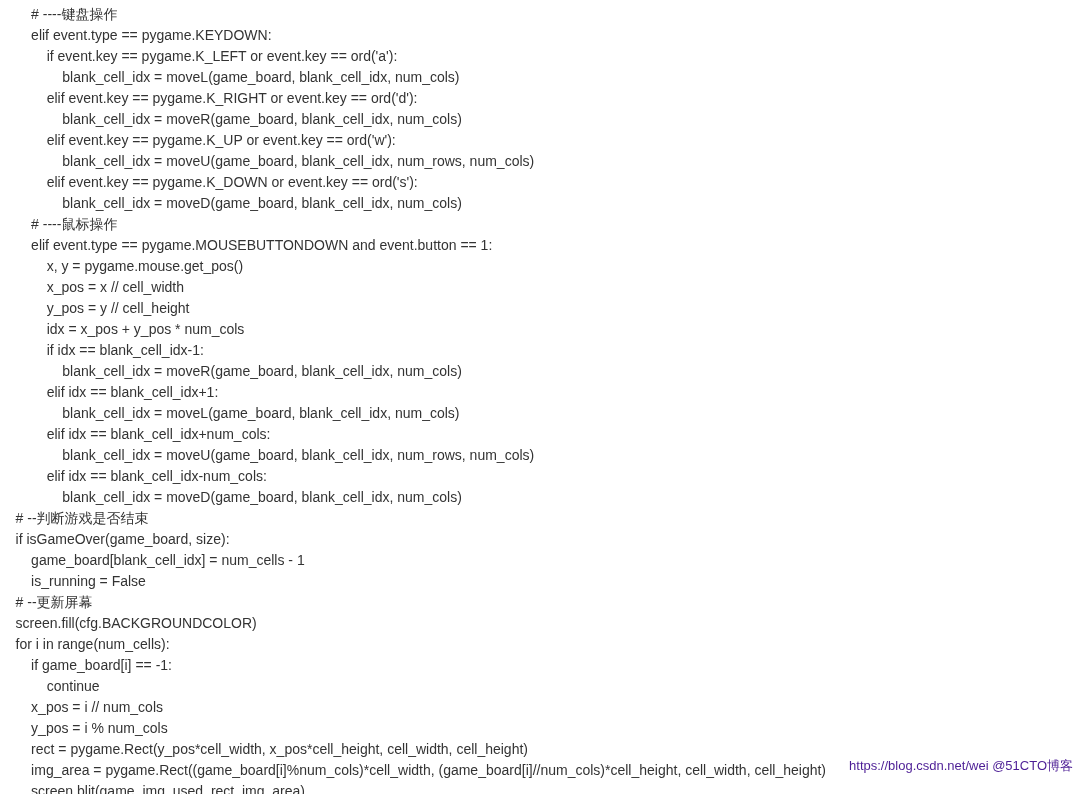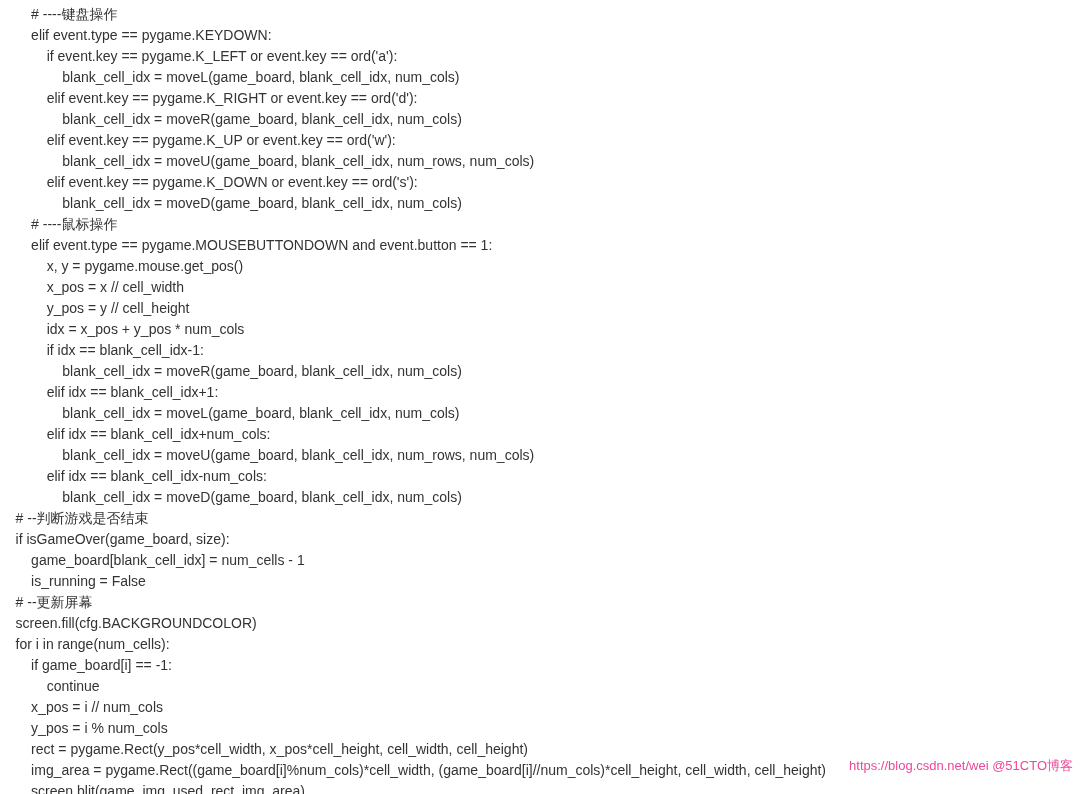--- a/index.html
+++ b/index.html
@@ -18,21 +18,21 @@
       padding: 4px 0 0 0;
       white-space: pre;
     }
     .line {
       display: block;
     }
     .watermark {
       position: absolute;
       bottom: 18px;
       right: 12px;
-      color: #ec4899;
+      color: #4c1d95;
       font-size: 13px;
       pointer-events: none;
     }
   </style>
 </head>
 <body>
 
 <div class="code-container" id="code-block"><span class="line">        # ----键盘操作</span><span class="line">        elif event.type == pygame.KEYDOWN:</span><span class="line">            if event.key == pygame.K_LEFT or event.key == ord('a'):</span><span class="line">                blank_cell_idx = moveL(game_board, blank_cell_idx, num_cols)</span><span class="line">            elif event.key == pygame.K_RIGHT or event.key == ord('d'):</span><span class="line">                blank_cell_idx = moveR(game_board, blank_cell_idx, num_cols)</span><span class="line">            elif event.key == pygame.K_UP or event.key == ord('w'):</span><span class="line">                blank_cell_idx = moveU(game_board, blank_cell_idx, num_rows, num_cols)</span><span class="line">            elif event.key == pygame.K_DOWN or event.key == ord('s'):</span><span class="line">                blank_cell_idx = moveD(game_board, blank_cell_idx, num_cols)</span><span class="line">        # ----鼠标操作</span><span class="line">        elif event.type == pygame.MOUSEBUTTONDOWN and event.button == 1:</span><span class="line">            x, y = pygame.mouse.get_pos()</span><span class="line">            x_pos = x // cell_width</span><span class="line">            y_pos = y // cell_height</span><span class="line">            idx = x_pos + y_pos * num_cols</span><span class="line">            if idx == blank_cell_idx-1:</span><span class="line">                blank_cell_idx = moveR(game_board, blank_cell_idx, num_cols)</span><span class="line">            elif idx == blank_cell_idx+1:</span><span class="line">                blank_cell_idx = moveL(game_board, blank_cell_idx, num_cols)</span><span class="line">            elif idx == blank_cell_idx+num_cols:</span><span class="line">                blank_cell_idx = moveU(game_board, blank_cell_idx, num_rows, num_cols)</span><span class="line">            elif idx == blank_cell_idx-num_cols:</span><span class="line">                blank_cell_idx = moveD(game_board, blank_cell_idx, num_cols)</span><span class="line">    # --判断游戏是否结束</span><span class="line">    if isGameOver(game_board, size):</span><span class="line">        game_board[blank_cell_idx] = num_cells - 1</span><span class="line">        is_running = False</span><span class="line">    # --更新屏幕</span><span class="line">    screen.fill(cfg.BACKGROUNDCOLOR)</span><span class="line">    for i in range(num_cells):</span><span class="line">        if game_board[i] == -1:</span><span class="line">            continue</span><span class="line">        x_pos = i // num_cols</span><span class="line">        y_pos = i % num_cols</span><span class="line">        rect = pygame.Rect(y_pos*cell_width, x_pos*cell_height, cell_width, cell_height)</span><span class="line">        img_area = pygame.Rect((game_board[i]%num_cols)*cell_width, (game_board[i]//num_cols)*cell_height, cell_width, cell_height)</span><span class="line">        screen.blit(game_img_used, rect, img_area)</span></div>
 
 <div class="watermark">https://blog.csdn.net/wei @51CTO博客</div>

